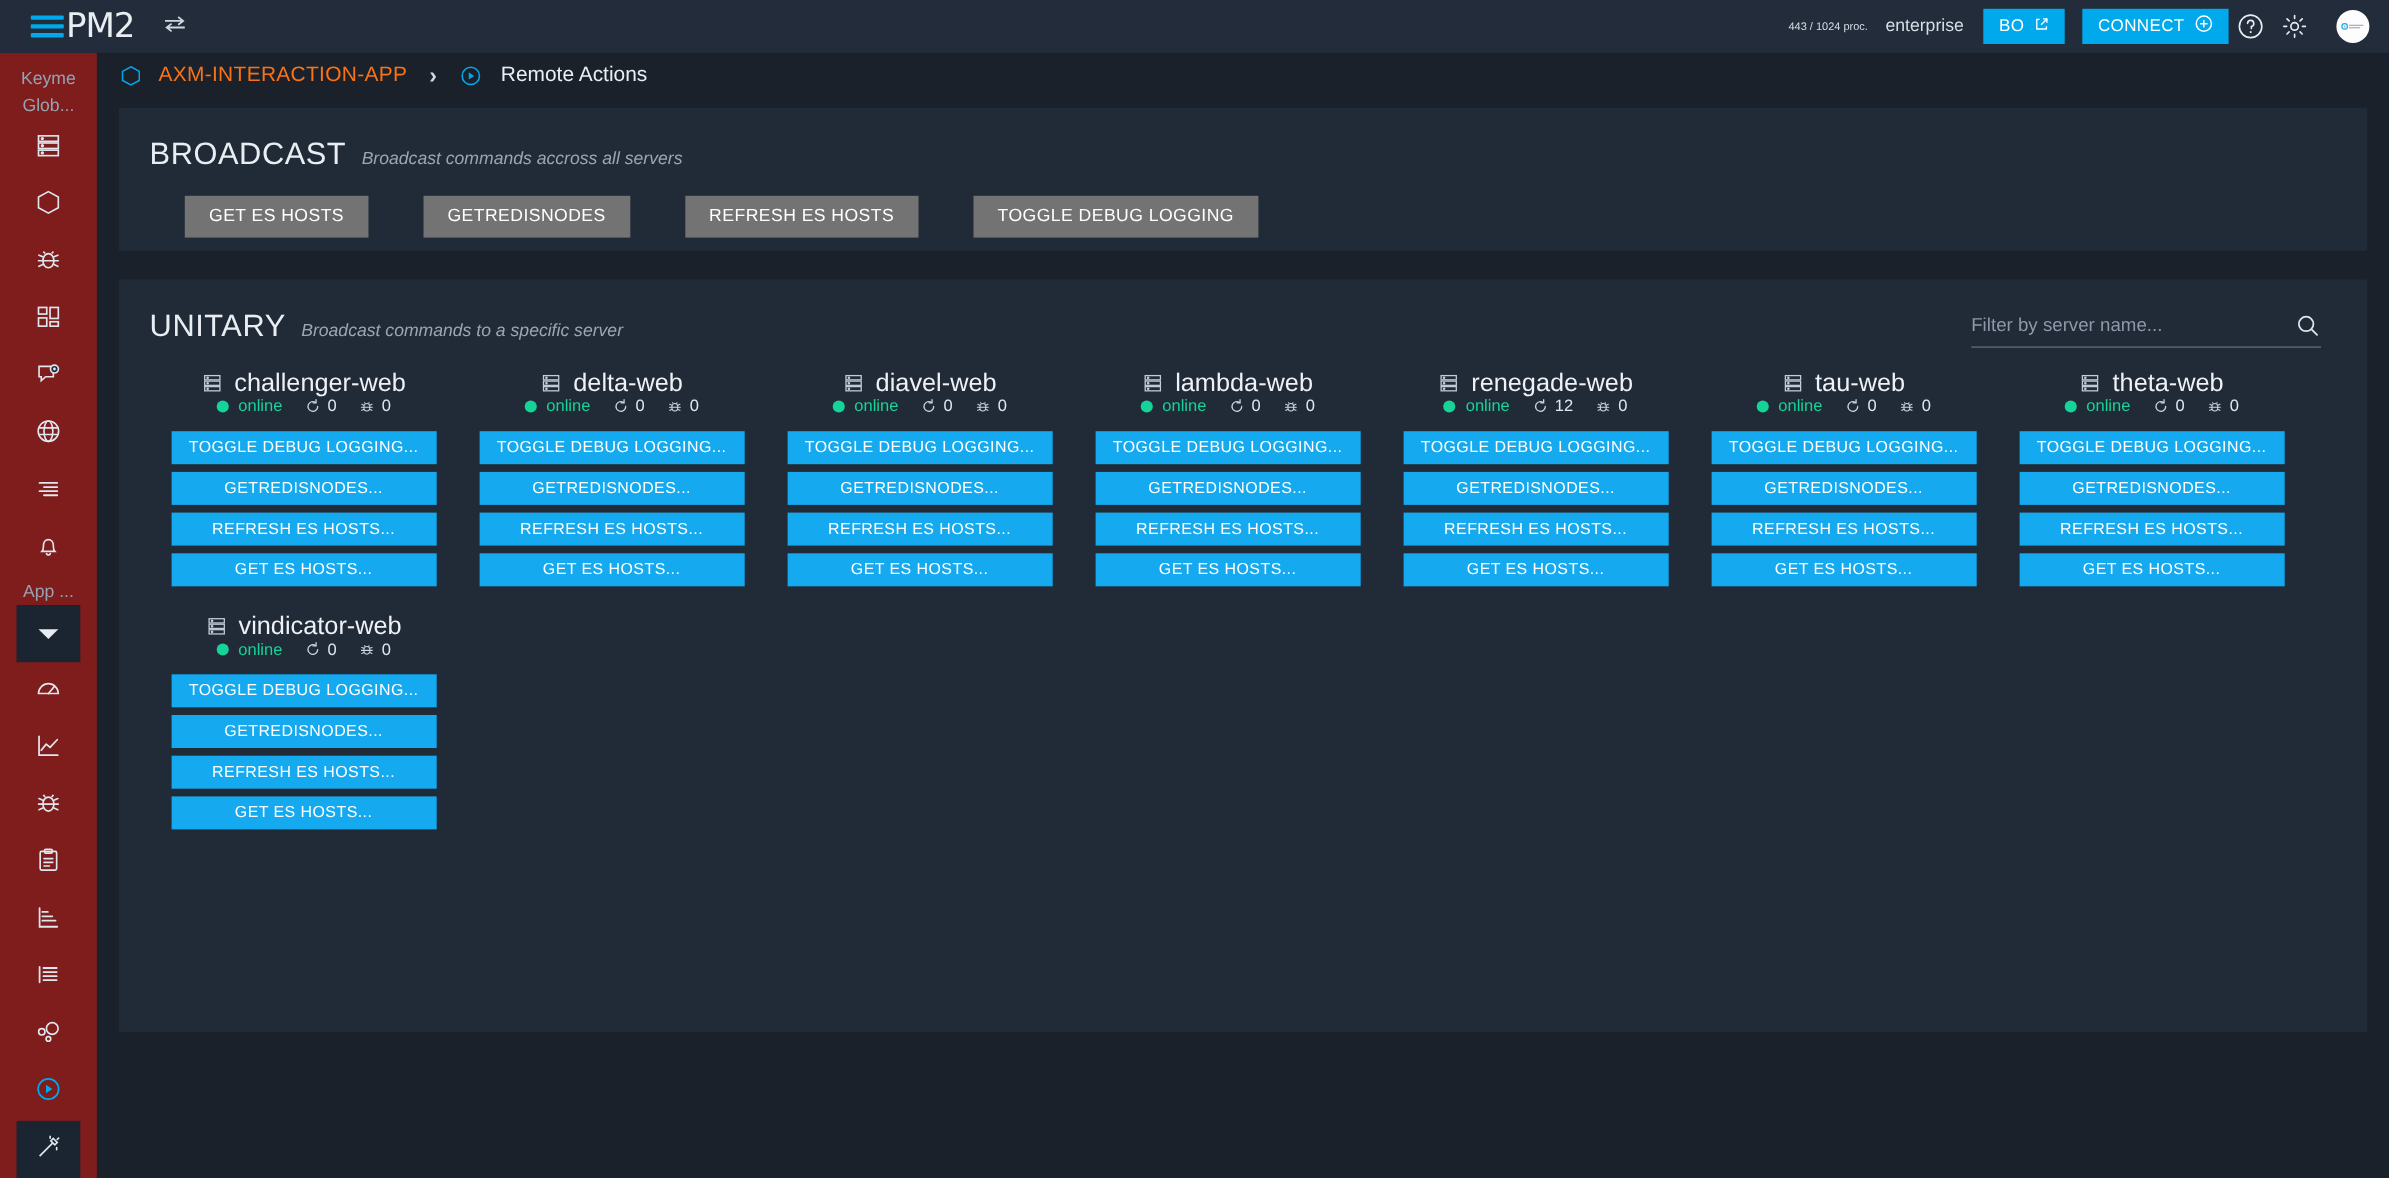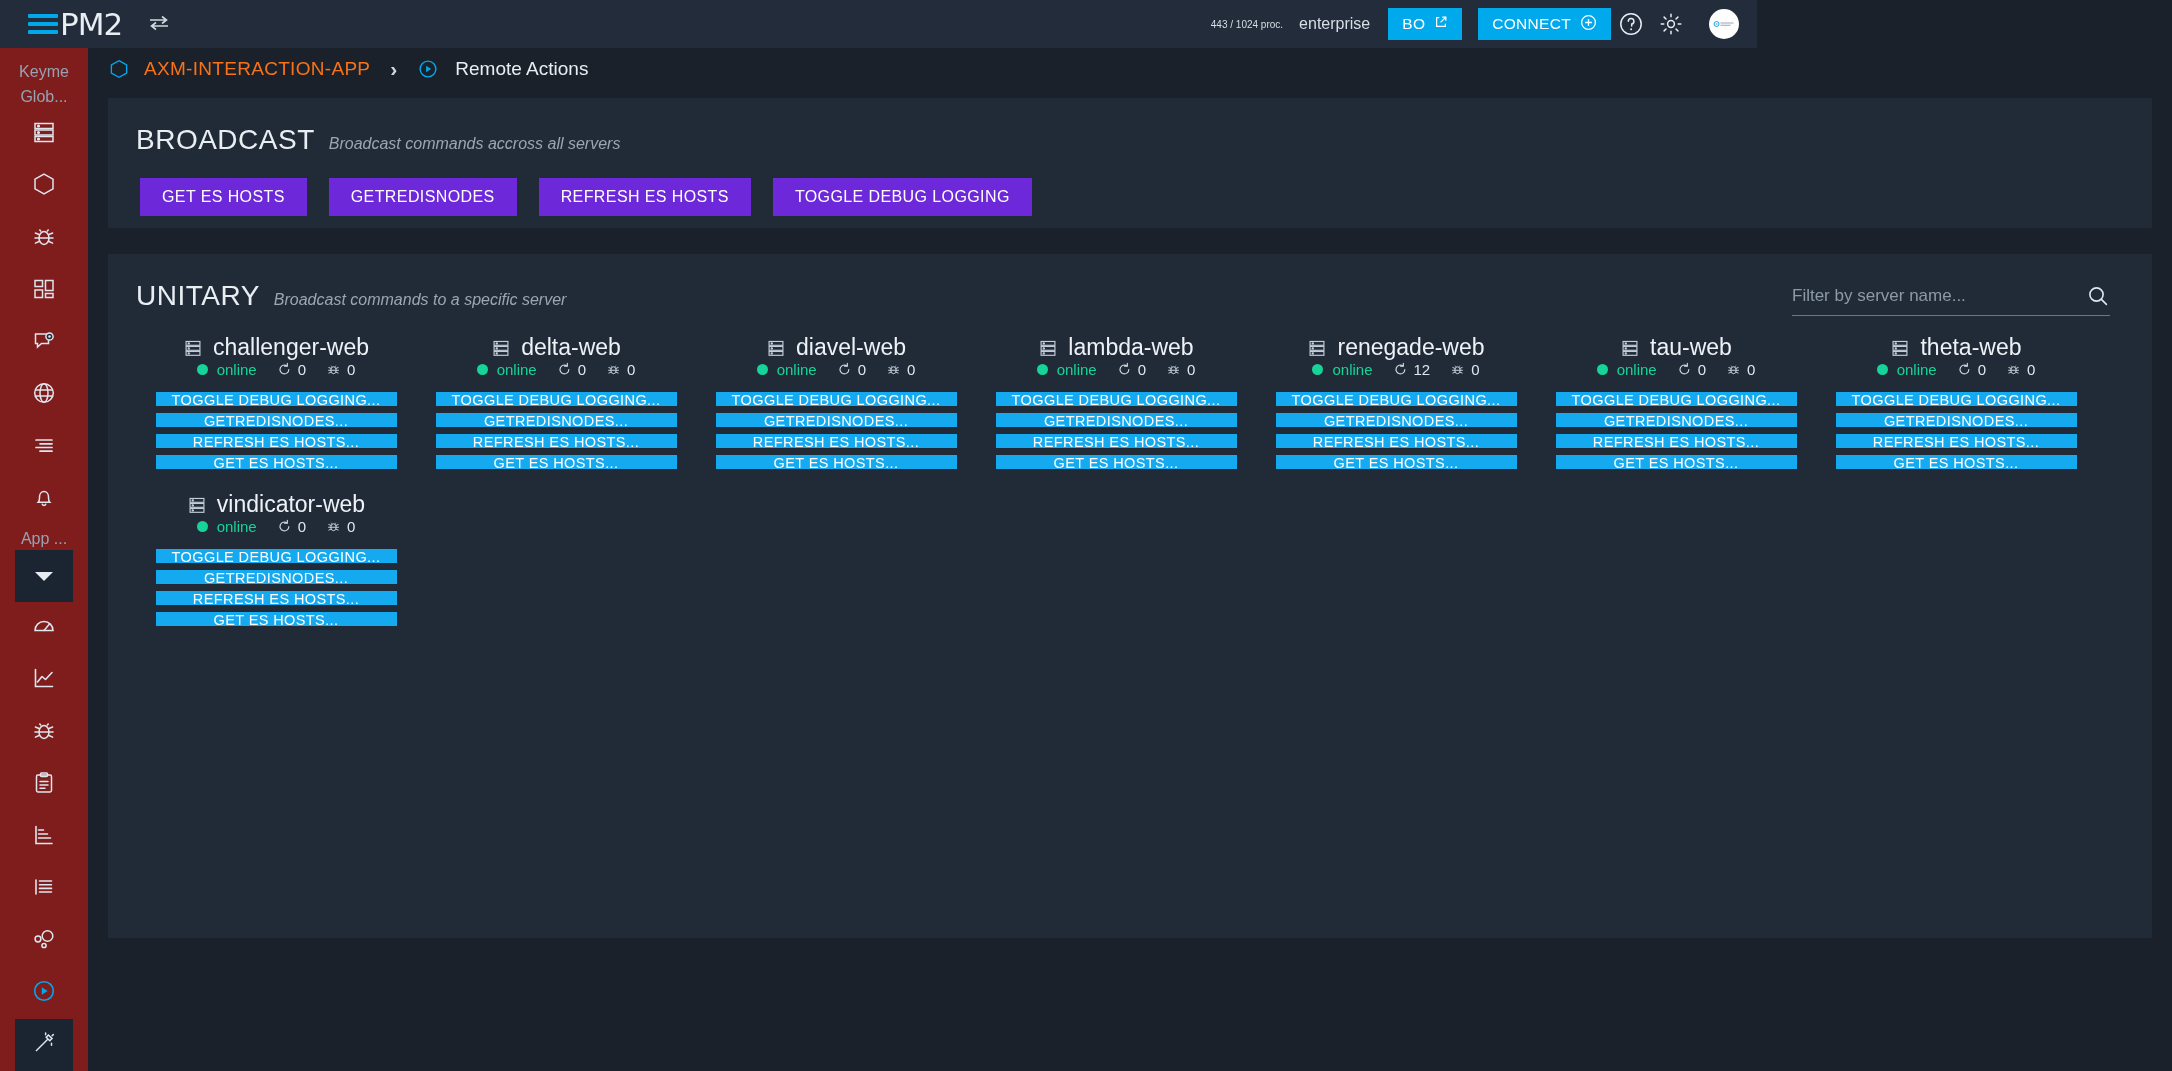--- a/index.html
+++ b/index.html
@@ -6,21 +6,21 @@
   html, body {
     width: 2172px; height: 1071px;
     background: #1a212b;
     font-family: "Liberation Sans", sans-serif;
     overflow: hidden;
   }
   body { position: relative; }
 
   
   .topbar {
-    position: absolute; top: 0; left: 0; width: 1757px; height: 48px;
+    position: absolute; top: 0; left: 0; width: 2172px; height: 48px;
     background: #222c3b; display: flex; align-items: center;
     z-index: 30;
     justify-content: center;
   }
   .brand { display: flex; align-items: center; margin-left: 28px; }
   .burger { display: flex; flex-direction: column; justify-content: space-between; width: 30px; height: 20px; }
   .burger i { display: block; height: 4px; border-radius: 1px; background: #00a8ec; }
   .brand-text {
     font-size: 31px; color: #e9eef3; letter-spacing: -1px;
     margin-left: 2px; font-weight: 400; font-family: "DejaVu Sans", sans-serif;
@@ -85,23 +85,23 @@
   }
   .panel-broadcast { height: 130px; margin-top: 8px; }
   .panel-unitary { margin-top: 26px; height: 684px; position: relative; }
 
   .panel-head { display: flex; align-items: baseline; padding: 26px 0 0 28px; }
   .panel-title { font-size: 28px; color: #e9eef3; letter-spacing: .5px; font-weight: 400; }
   .panel-sub { font-size: 16px; color: #9aa6b4; font-style: italic; margin-left: 14px; }
 
   .bcast-row { display: flex; gap: 22px; padding: 22px 0 0 32px; }
   .bcast-btn {
-    background: #6d28d9; color: #fff; border: none; height: 38px;
+    background: #737373; color: #fff; border: none; height: 38px;
     font-size: 16px; letter-spacing: .4px; padding: 0 22px; cursor: pointer;
-    font-family: "Liberation Sans", sans-serif; white-space: nowrap;
+    font-family: "Liberation Sans", sans-serif; white-space: nowrap; margin-left: 28px;
   }
 
   .filter-wrap {
     position: absolute; right: 42px; top: 30px; width: 318px;
     border-bottom: 1px solid #6b7888; display: flex; align-items: center;
     padding-bottom: 7px;
     margin-left: 40px;
   }
   .filter-input {
     flex: 1; background: transparent; border: none; outline: none;
@@ -121,21 +121,21 @@
     display: flex; align-items: center; justify-content: center; gap: 0;
     margin-top: 0; font-size: 15px;
   }
   .dot { width: 11px; height: 11px; border-radius: 50%; background: #16d398; display: inline-block; }
   .status-text { color: #16d398; font-size: 15px; margin-left: 9px; }
   .metric { display: inline-flex; align-items: center; color: #c5ced9; margin-left: 20px; }
   .metric-ico { display: inline-flex; margin-right: 6px; color: #cdd6e0; }
   .metric-val { font-size: 15px; color: #dfe6ee; }
   .card-btns { margin-top: 14px; display: flex; flex-direction: column; gap: 7px; align-items: center; }
   .card-btn {
-    width: 241px; height: 14px; background: #15a9f0; color: #fff; border: none;
+    width: 241px; height: 30px; background: #15a9f0; color: #fff; border: none;
     font-size: 14.5px; letter-spacing: .4px; cursor: pointer;
     font-family: "Liberation Sans", sans-serif;
     overflow: hidden; white-space: nowrap; text-overflow: ellipsis;
   }
 </style>
 </head>
 <body>
 
 <div class="topbar">
   <div class="brand">

